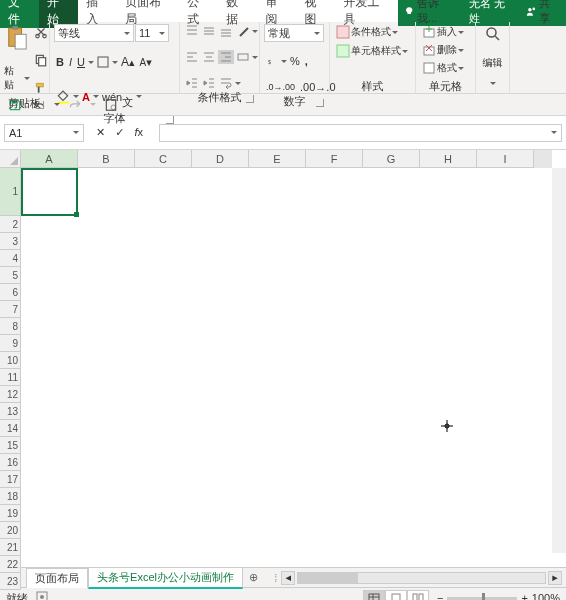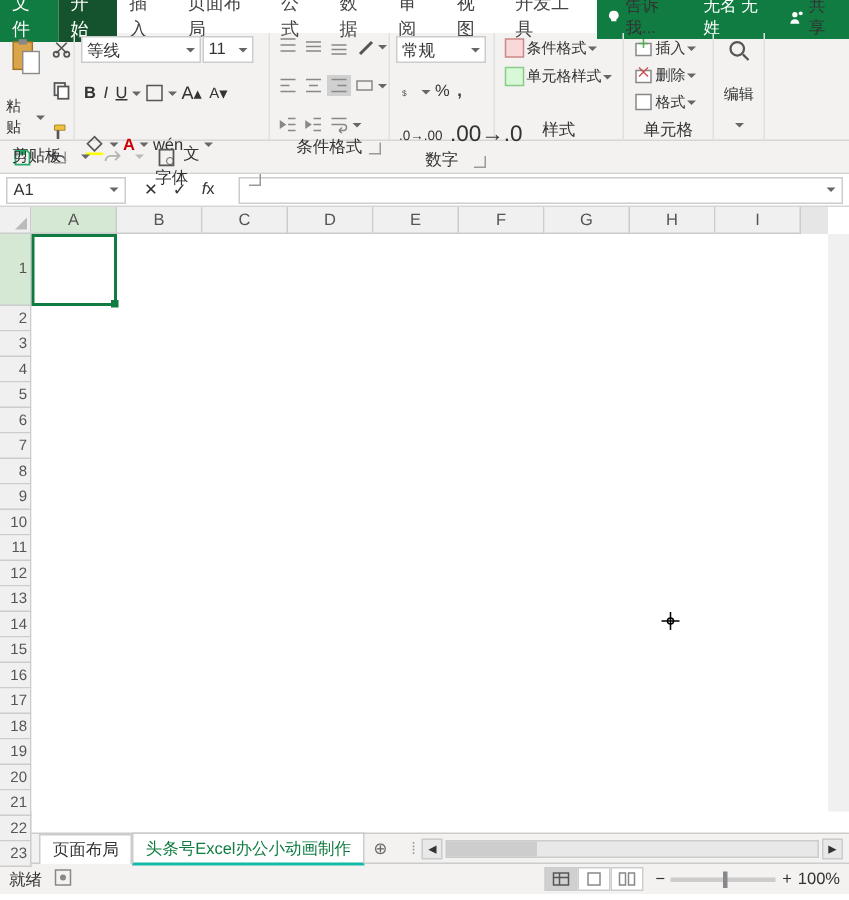--- a/index.html
+++ b/index.html
@@ -15,21 +15,21 @@
 .group{border-right:1px solid #e0e0e0;display:flex;flex-direction:column;padding:2px 4px 0}
 .group-body{flex:1;display:flex;gap:2px;align-items:flex-start}
 .group-label{height:14px;text-align:center;font-size:10px;color:#666;position:relative}
 .group-label .dlg{position:absolute;right:1px;bottom:1px;width:8px;height:8px;border:1px solid #999;border-top:none;border-left:none}
 .btn{display:flex;align-items:center;justify-content:center;padding:1px 2px;cursor:pointer}
 .col{display:flex;flex-direction:column;gap:12px}
 .row{display:flex;gap:1px;align-items:center}
 .sel{height:18px;border:1px solid #ccc;background:#fff;display:flex;align-items:center;padding:0 3px;gap:3px}
 .dd{width:0;height:0;border-left:3px solid transparent;border-right:3px solid transparent;border-top:3px solid #666}
 .qat{height:22px;background:#f3f2f1;border-bottom:1px solid #d6d6d6;display:flex;align-items:center;gap:6px;padding:0 6px}
-.fbar{height:22px;border-bottom:1px solid #d6d6d6;display:flex;align-items:center}
+.fbar{height:34px;border-bottom:1px solid #d6d6d6;display:flex;align-items:center}
 .namebox{width:80px;height:18px;border:1px solid #ccc;margin-left:4px;display:flex;align-items:center;padding:0 4px;justify-content:space-between}
 .fxbox{flex:1;height:18px;border:1px solid #ccc;margin:0 4px;display:flex;align-items:center;padding:0 4px;justify-content:flex-end}
 .fxbtns{display:flex;gap:10px;margin:0 12px;color:#aaa}
 .grid{position:relative;height:418px;border-bottom:1px solid #ccc}
 .colhdrs{position:absolute;left:21px;right:14px;top:0;height:18px;display:flex;background:#e6e6e6}
 .ch{border-right:1px solid #ccc;border-bottom:1px solid #ccc;display:flex;align-items:center;justify-content:center;background:#f0f0f0;font-size:11px;color:#555}
 .ch.active{background:#d4e8d4}
 .rowhdrs{position:absolute;left:0;top:18px;width:21px;bottom:14px}
 .rh{height:17px;border-right:1px solid #ccc;border-bottom:1px solid #ccc;background:#f0f0f0;display:flex;align-items:center;justify-content:flex-end;padding-right:2px;font-size:10px;color:#555}
 .rh.active{background:#d4e8d4}
@@ -265,21 +265,21 @@
             </svg>
           </div>
           <span class="dd"></span>
         <div class="btn">%</div>
         <div class="btn">
             <b>,</b>
           </div>
       </div>
       <div class="row">
         <div class="btn" style="font-size:9px">.0→.00</div>
-        <div class="btn" style="font-size:15px">.00→.0</div>
+        <div class="btn" style="font-size:11px">.00→.0</div>
       </div>
     </div>
     <div class="group-label"><span>数字</span><span class="dlg"></span></div>
   </div>
 
   <div class="group" style="width:86px">
     <div class="group-body col" style="gap:3px">
       <div class="btn row">
           <svg width="14" height="14">
             <rect x="1" y="1" width="12" height="12" fill="#f8d8d8" stroke="#c88"></rect>

